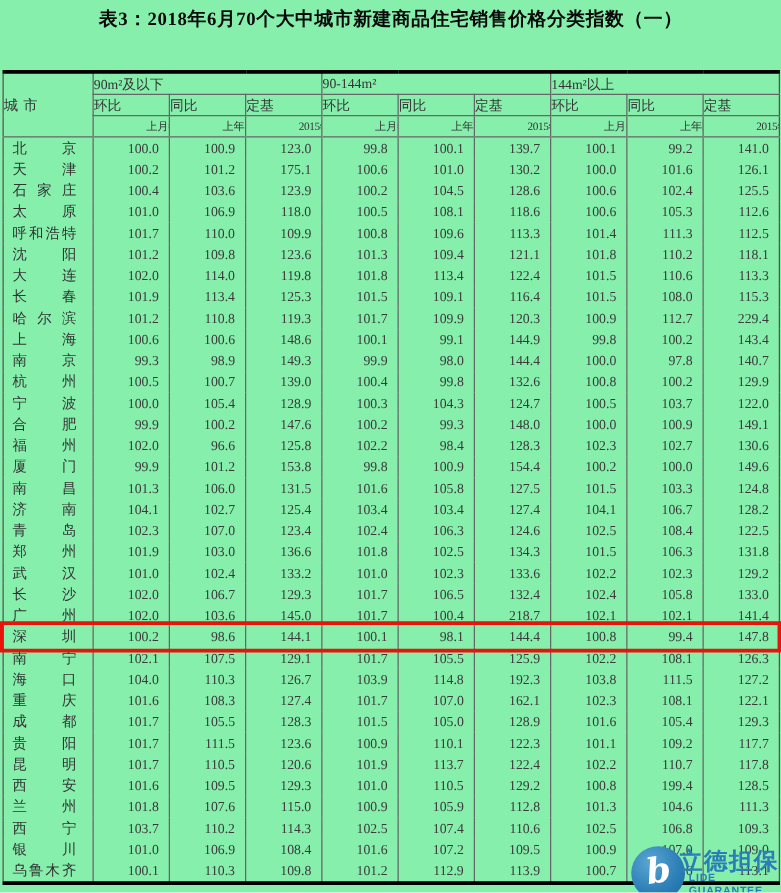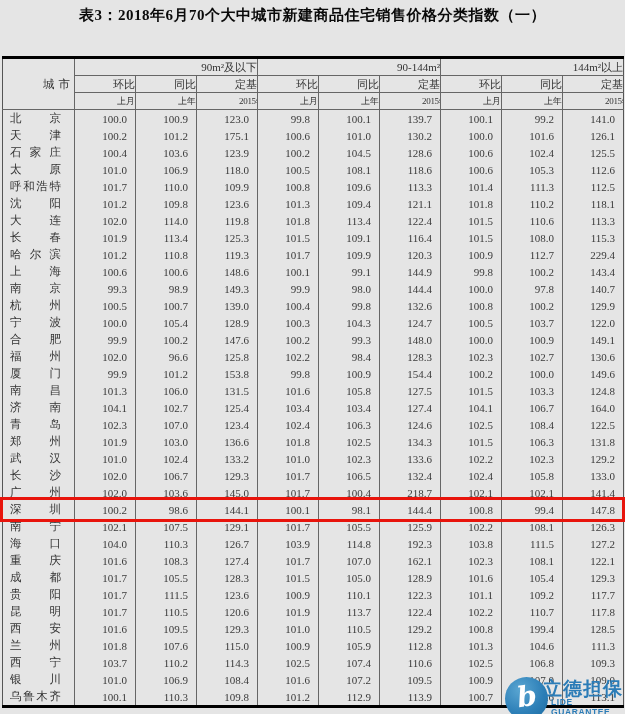--- a/index.html
+++ b/index.html
@@ -1,35 +1,35 @@
 <!DOCTYPE html>
 <html><head>
 <meta charset="utf-8">
 <style>
   html,body{margin:0;padding:0;background:#fff;}
   .page{
-    position:relative;width:625px;height:714px;background:#e5e5e5;overflow:hidden;
+    position:relative;width:625px;height:714px;background:#86efac;overflow:hidden;
     font-family:"Liberation Serif","DejaVu Serif",serif;color:#333;
   }
   .title{
     position:absolute;top:6px;left:0;width:625px;text-align:center;
     font-size:15px;font-weight:bold;color:#0a0a0a;letter-spacing:0.5px;
   }
   table.idx{
     position:absolute;top:56px;left:2px;width:621px;
     border-collapse:collapse;table-layout:fixed;
     border-top:3px solid #000;border-bottom:3px solid #000;
     border-left:1px solid #555;border-right:1px solid #555;
   }
   col.c-city{width:72px;}
   col.c-val{width:61px;}
   th,td{margin:0;overflow:hidden;white-space:nowrap;font-weight:normal;}
   thead th{
     border-left:1px solid #666;border-bottom:1px solid #666;
-    text-align:right;font-size:11px;color:#333;height:16px;padding:0;
+    text-align:left;font-size:11px;color:#333;height:16px;padding:0;
   }
   thead th.city-h{
     border-left:none;vertical-align:middle;font-size:11.5px;letter-spacing:4px;
   }
   thead tr.base-row th{font-size:9px;letter-spacing:-0.3px;padding-left:42px;}
   tbody td{
     border-left:1px solid #666;border-bottom:none;border-top:none;
     height:17px;padding:0 8px 0 0;text-align:right;font-size:11px;color:#3a3a3a;
   }
   tbody td.city{
@@ -319,21 +319,21 @@
         <tr>
           <td class="city">济南</td>
           <td>104.1</td>
           <td>102.7</td>
           <td>125.4</td>
           <td>103.4</td>
           <td>103.4</td>
           <td>127.4</td>
           <td>104.1</td>
           <td>106.7</td>
-          <td>164.0</td>
+          <td>128.2</td>
         </tr>
         <tr>
           <td class="city">青岛</td>
           <td>102.3</td>
           <td>107.0</td>
           <td>123.4</td>
           <td>102.4</td>
           <td>106.3</td>
           <td>124.6</td>
           <td>102.5</td>

